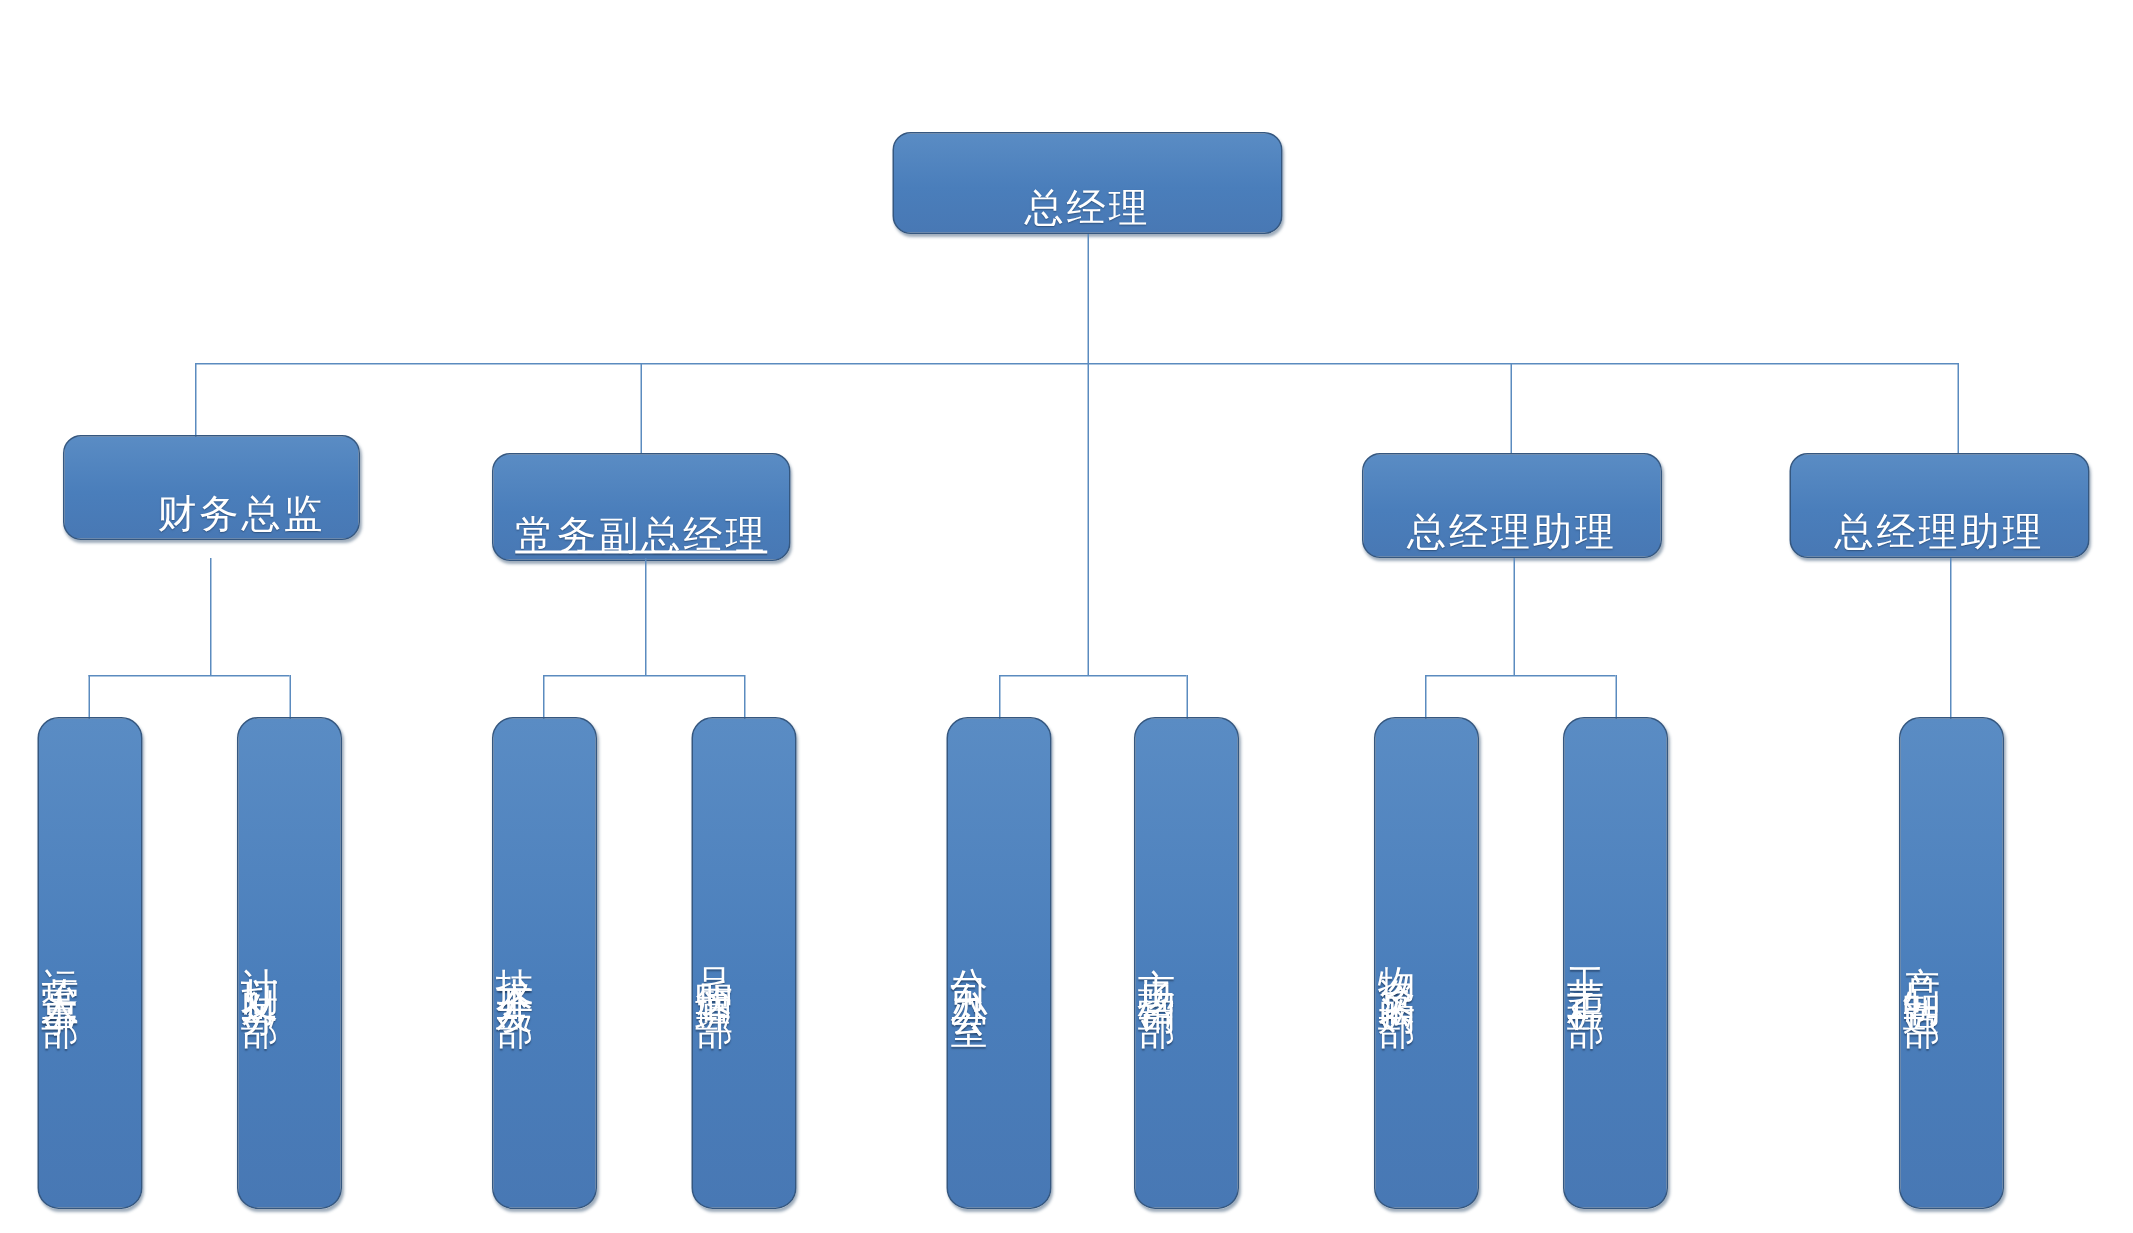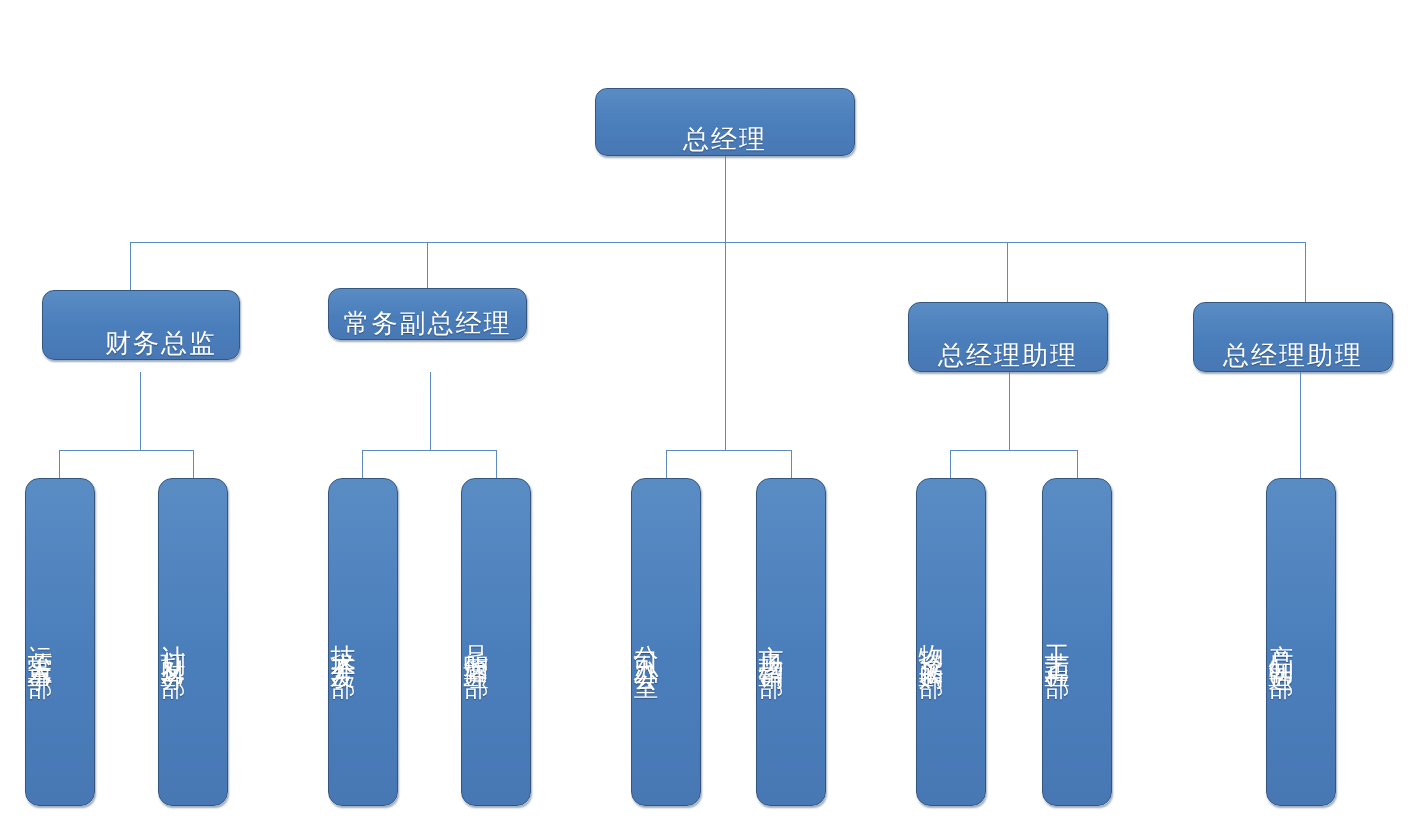--- a/index.html
+++ b/index.html
@@ -78,21 +78,21 @@
 
   <div class="conn conn-v" style="left:130px; top:242px; height:60px;"></div>
   <div class="conn conn-v" style="left:427px; top:242px; height:60px;"></div>
   <div class="conn conn-v" style="left:1007px; top:242px; height:60px;"></div>
   <div class="conn conn-v" style="left:1305px; top:242px; height:60px;"></div>
 
   <div class="node node-horizontal" style="left:42px; top:290px; width:198px; height:70px;padding-left:40px;">
     <span class="label">财务总监</span>
   </div>
 
-  <div class="node node-horizontal" style="left:328px; top:288px; width:199px; height:52px;">
+  <div class="node node-horizontal" style="left:328px; top:302px; width:199px; height:72px;text-decoration:underline;">
     <span class="label">常务副总经理</span>
   </div>
 
   <div class="node node-horizontal" style="left:908px; top:302px; width:200px; height:70px;">
     <span class="label">总经理助理</span>
   </div>
 
   <div class="node node-horizontal" style="left:1193px; top:302px; width:200px; height:70px;">
     <span class="label">总经理助理</span>
   </div>

